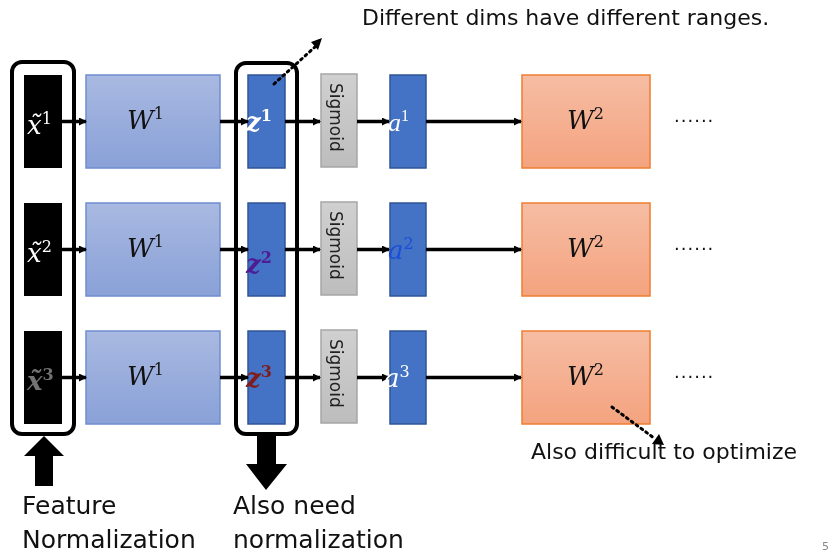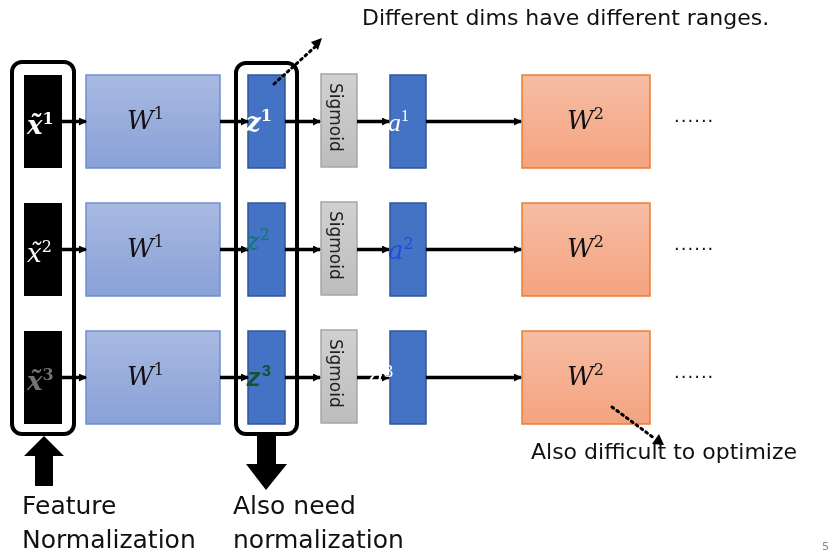--- a/index.html
+++ b/index.html
@@ -71,38 +71,38 @@
   <path d="M24,456 L44,436 L64,456 L53,456 L53,486 L35,486 L35,456 Z" fill="#000"></path>
   <path d="M257,436 L276,436 L276,464 L287,464 L266,490 L246,464 L257,464 Z" fill="#000"></path>
 
   <line x1="274" y1="84" x2="316" y2="46" stroke="#000" stroke-width="3" stroke-dasharray="2,4" stroke-linecap="round"></line>
   <path d="M322,38 L311,42 L318,50 Z" fill="#000"></path>
   <line x1="612" y1="407" x2="654" y2="438" stroke="#000" stroke-width="3" stroke-dasharray="2,4" stroke-linecap="round"></line>
   <path d="M664,445 L652,444 L659,434 Z" fill="#000"></path>
 </svg>
 
 <div id="labels">
-    <div class="lbl math" style="left: 27px; top: 104.5px; color: rgb(255, 255, 255); font-size: 26px; font-weight: bold;"><span>x̃</span><sup style="font-size: 16px; font-style: normal;">1</sup></div>
+    <div class="lbl math" style="left: 27px; top: 104.5px; color: rgb(255, 255, 255); font-size: 26px; font-weight: normal;"><span>x̃</span><sup style="font-size: 16px; font-style: normal;">1</sup></div>
     <div class="lbl math" style="left: 127px; top: 99.5px; color: rgb(17, 17, 17); font-size: 26px;"><span>W</span><sup style="font-size: 16px; font-style: normal;">1</sup></div>
     <div class="lbl math" style="left: 246px; top: 101.5px; color: rgb(255, 255, 255); font-size: 26px; font-weight: bold;"><span>z</span><sup style="font-size: 16px; font-style: normal;">1</sup></div>
     <div class="lbl math" style="left: 388px; top: 101.5px; color: rgb(255, 255, 255); font-size: 26px; font-family: Liberation Serif, serif;"><span>a</span><sup style="font-size: 16px; font-style: normal;">1</sup></div>
     <div class="lbl math" style="left: 567px; top: 99.5px; color: rgb(17, 17, 17); font-size: 26px;"><span>W</span><sup style="font-size: 16px; font-style: normal;">2</sup></div>
     <div class="lbl" style="font-size: 17px; color: rgb(34, 34, 34); left: 339px; top: 120.5px; transform-origin: 0px 0px; transform: rotate(90deg) translate(-38px, -11px);">Sigmoid</div>
     <div class="lbl" style="left: 674px; top: 101.5px; font-size: 18px; letter-spacing: 1px;">......</div>
     <div class="lbl math" style="left: 27px; top: 232.5px; color: rgb(255, 255, 255); font-size: 26px; font-weight: normal;"><span>x̃</span><sup style="font-size: 16px; font-style: normal;">2</sup></div>
     <div class="lbl math" style="left: 127px; top: 227.5px; color: rgb(17, 17, 17); font-size: 26px;"><span>W</span><sup style="font-size: 16px; font-style: normal;">1</sup></div>
-    <div class="lbl math" style="left: 246px; top: 221px; color: #0f766e; font-size: 26px; font-weight: normal;"><span>z</span><sup style="font-size: 16px; font-style: normal;">2</sup></div>
+    <div class="lbl math" style="left: 246px; top: 244px; color: #4c1d95; font-size: 26px; font-weight: bold;"><span>z</span><sup style="font-size: 16px; font-style: normal;">2</sup></div>
     <div class="lbl math" style="left: 388px; top: 229.5px; color: #1d4ed8; font-size: 26px;"><span>a</span><sup style="font-size: 16px; font-style: normal;">2</sup></div>
     <div class="lbl math" style="left: 567px; top: 227.5px; color: rgb(17, 17, 17); font-size: 26px;"><span>W</span><sup style="font-size: 16px; font-style: normal;">2</sup></div>
     <div class="lbl" style="font-size: 17px; color: rgb(34, 34, 34); left: 339px; top: 248.5px; transform-origin: 0px 0px; transform: rotate(90deg) translate(-38px, -11px);">Sigmoid</div>
     <div class="lbl" style="left: 674px; top: 229.5px; font-size: 18px; letter-spacing: 1px;">......</div>
     <div class="lbl math" style="left: 27px; top: 360.5px; color: #737373; font-size: 26px; font-weight: bold;"><span>x̃</span><sup style="font-size: 16px; font-style: normal;">3</sup></div>
     <div class="lbl math" style="left: 127px; top: 355.5px; color: rgb(17, 17, 17); font-size: 26px;"><span>W</span><sup style="font-size: 16px; font-style: normal;">1</sup></div>
-    <div class="lbl math" style="left: 246px; top: 357.5px; color: #14532d; font-size: 26px; font-weight: bold; font-family: Liberation Mono, monospace;"><span>z</span><sup style="font-size: 16px; font-style: normal;">3</sup></div>
-    <div class="lbl math" style="left: 368px; top: 357.5px; color: rgb(255, 255, 255); font-size: 26px;"><span>a</span><sup style="font-size: 16px; font-style: normal;">3</sup></div>
+    <div class="lbl math" style="left: 246px; top: 357.5px; color: #7f1d1d; font-size: 26px; font-weight: bold;"><span>z</span><sup style="font-size: 16px; font-style: normal;">3</sup></div>
+    <div class="lbl math" style="left: 384px; top: 357.5px; color: rgb(255, 255, 255); font-size: 26px;"><span>a</span><sup style="font-size: 16px; font-style: normal;">3</sup></div>
     <div class="lbl math" style="left: 567px; top: 355.5px; color: rgb(17, 17, 17); font-size: 26px;"><span>W</span><sup style="font-size: 16px; font-style: normal;">2</sup></div>
     <div class="lbl" style="font-size: 17px; color: rgb(34, 34, 34); left: 339px; top: 376.5px; transform-origin: 0px 0px; transform: rotate(90deg) translate(-38px, -11px);">Sigmoid</div>
     <div class="lbl" style="left: 674px; top: 357.5px; font-size: 18px; letter-spacing: 1px;">......</div>
   </div>
 
 <div class="lbl" style="left:342px;top:4px;font-size:22px;margin-left:20px;">Different dims have different ranges.</div>
 <div class="lbl" style="left:531px;top:438px;font-size:22px;">Also difficult to optimize</div>
 <div class="lbl" style="left:22px;top:492px;">Feature</div>
 <div class="lbl" style="left:22px;top:526px;">Normalization</div>
 <div class="lbl" style="left:233px;top:492px;text-align:right;">Also need</div>

